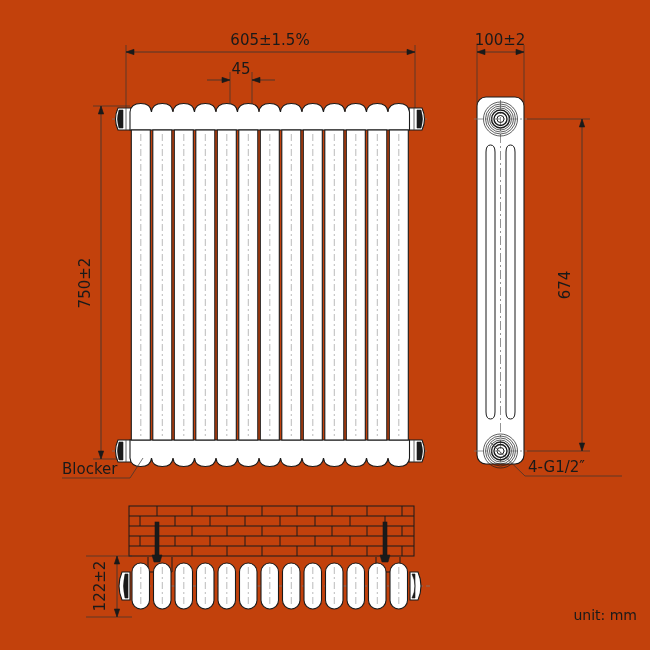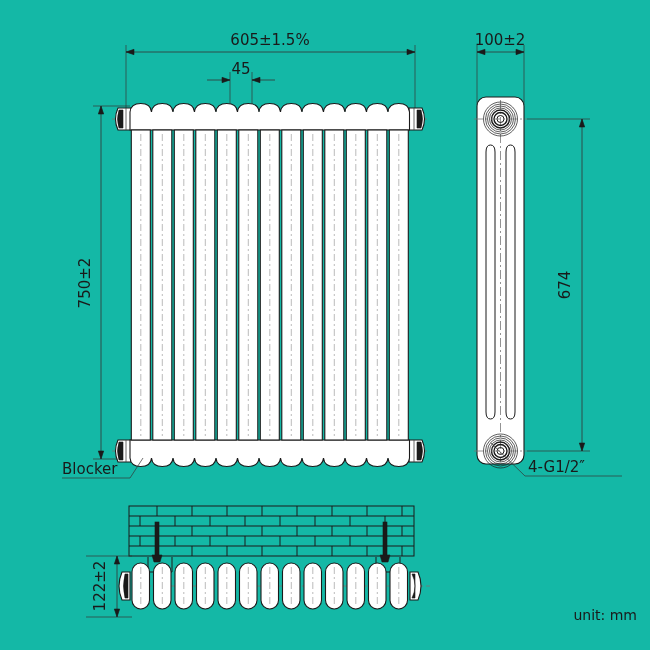--- a/index.html
+++ b/index.html
@@ -4,21 +4,21 @@
 <style>
   html, body {
     margin: 0;
     padding: 0;
     background: #ffffff;
   }
   #page {
     position: relative;
     width: 650px;
     height: 650px;
-    background: #14b8a6;
+    background: #c2410c;
     font-family: "DejaVu Sans", sans-serif;
     overflow: hidden;
   }
   svg.drawing {
     position: absolute;
     left: 0;
     top: 0;
     width: 650px;
     height: 650px;
   }

